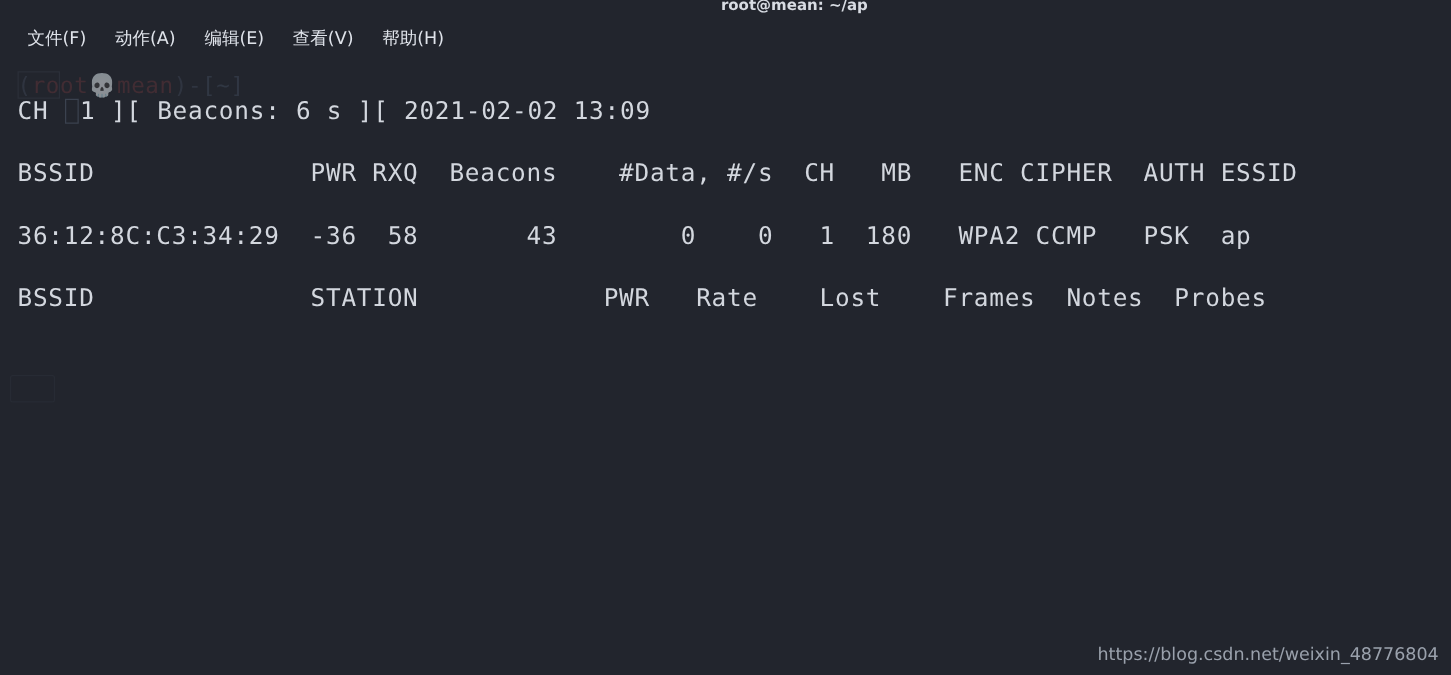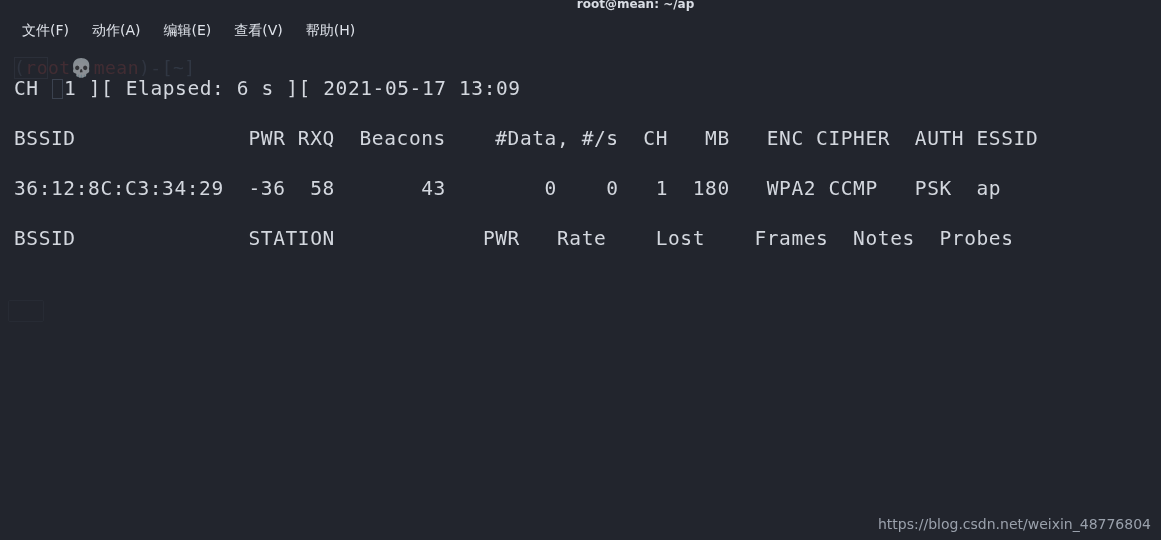--- a/index.html
+++ b/index.html
@@ -160,21 +160,21 @@
   <div class="menu-item">编辑(E)</div>
   <div class="menu-item">查看(V)</div>
   <div class="menu-item">帮助(H)</div>
 </div>
 
 <div class="terminal">
 
   <div class="ghost-block"></div>
   <div class="ghost-prompt"><span class="g-paren">(</span><span class="g-root">root</span><span class="g-skull">💀</span><span class="g-mean">mean</span><span class="g-paren">)</span><span class="g-dash">-</span><span class="g-tilde">[~]</span></div>
 
-  <div class="tline line-ch"><span>CH </span><span class="cursor-block"></span><span>1</span><span> ][ Elapsed: </span><span>6 s</span><span> ][ </span><span>2021-05-17</span><span> </span><span>13:09</span></div>
+  <div class="tline line-ch"><span>CH </span><span class="cursor-block"></span><span>1</span><span> ][ Beacons: </span><span>6 s</span><span> ][ </span><span>2021-02-02</span><span> </span><span>13:09</span></div>
 
   <div class="tline line-head1">BSSID              PWR RXQ  Beacons    #Data, #/s  CH   MB   ENC CIPHER  AUTH ESSID</div>
 
   <div class="tline line-row1">36:12:8C:C3:34:29  -36  58       43        0    0   1  180   WPA2 CCMP   PSK  ap</div>
 
   <div class="tline line-head2">BSSID              STATION            PWR   Rate    Lost    Frames  Notes  Probes</div>
 
   <div class="ghost-block2"></div>
 </div>
 

